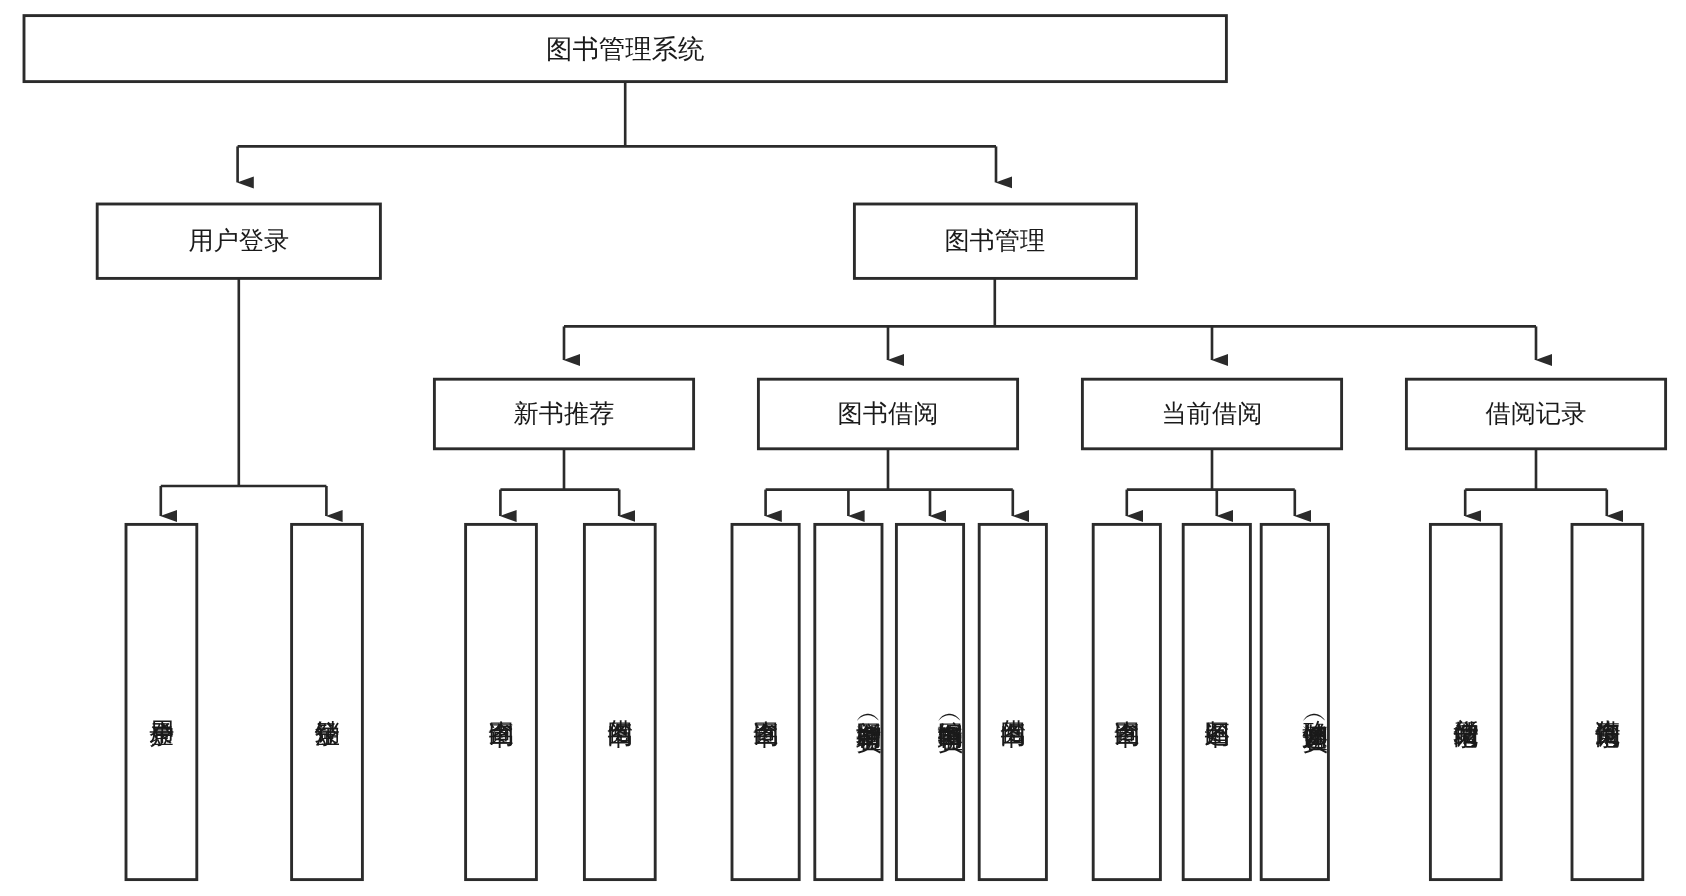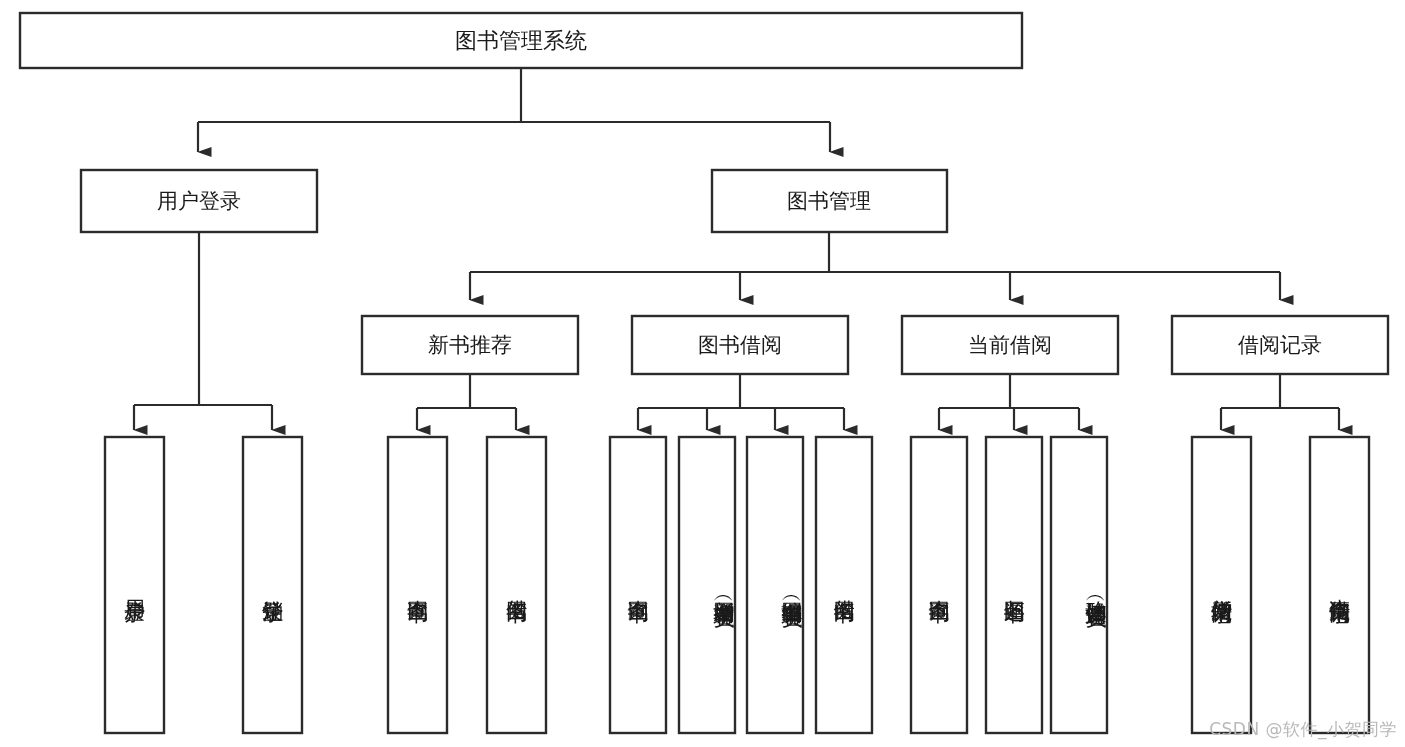--- a/index.html
+++ b/index.html
@@ -209,15 +209,14 @@
   <div class="leaf-label" style="left:911px; top:437px; width:56px; height:296px; display:flex; align-items:center; justify-content:center;">查询图书</div>
 
   <div class="leaf-label" style="left:986px; top:437px; width:56px; height:296px; display:flex; align-items:center; justify-content:center;">归还图书</div>
 
   <div class="leaf-label" style="left:1051px; top:443px; width:56px; height:290px; display:flex; align-items:flex-start; justify-content:center;">确认归还（管理员）</div>
 
   <div class="leaf-label" style="left:1192px; top:437px; width:59px; height:296px; display:flex; align-items:center; justify-content:center;">新增借阅记录</div>
 
   <div class="leaf-label" style="left:1310px; top:437px; width:59px; height:296px; display:flex; align-items:center; justify-content:center;">查询借阅记录</div>
 
-  <div class="watermark">CSDN @软件_小贺同学</div>
 
 </div>
 
 </body></html>

